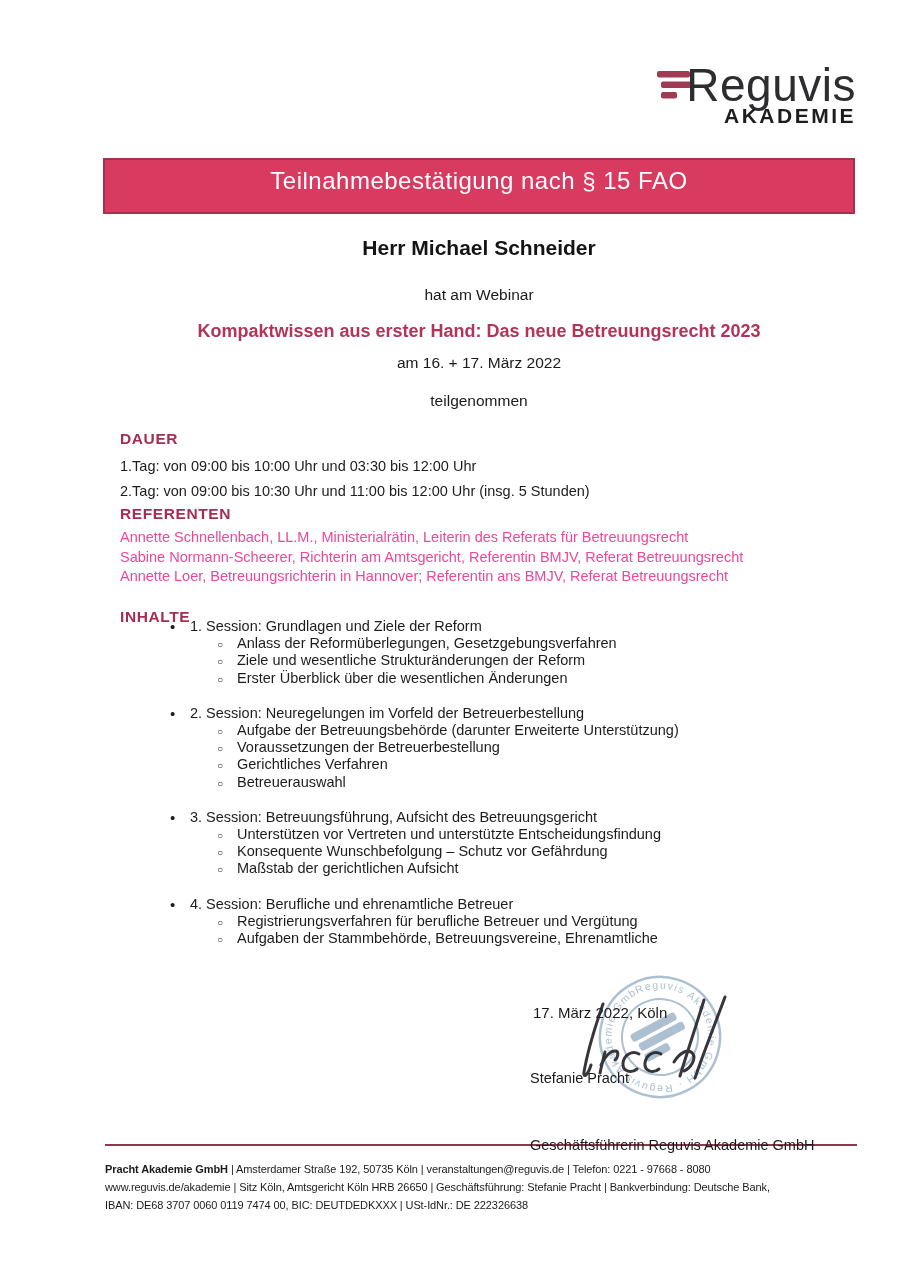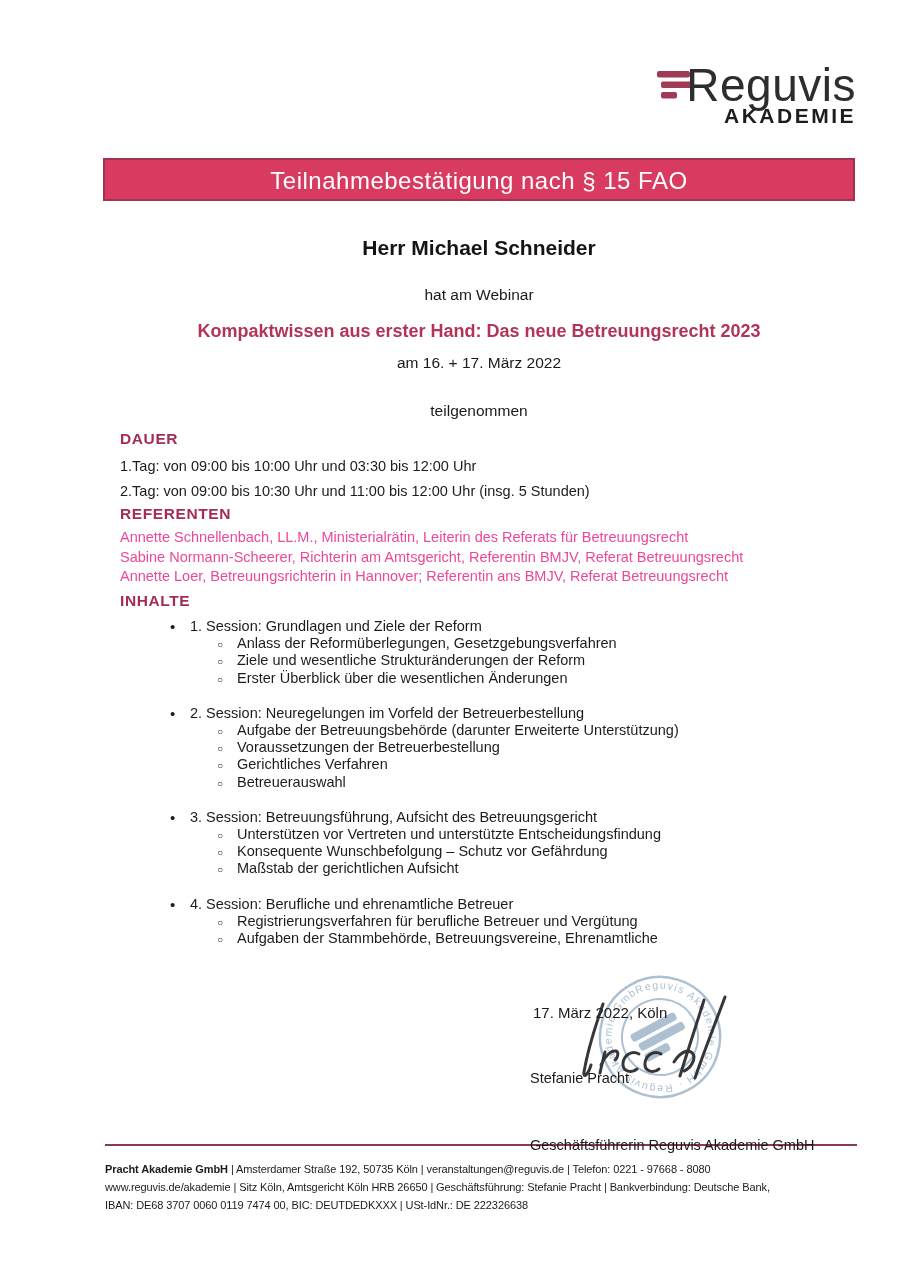--- a/index.html
+++ b/index.html
@@ -24,46 +24,46 @@
   }
   .brand-sub {
     position: absolute; right: 44px; top: 104px;
     font-size: 21px; font-weight: bold; letter-spacing: 2.5px;
     color: #1d1d1f;
   }
 
   
   .banner {
     position: absolute; left: 103px; top: 158px;
-    width: 752px; height: 43px;
+    width: 752px; height: 56px;
     background: #d93a60;
     border: 2px solid #a3334c;
     text-align: center;
     line-height: 41px;
     font-size: 24px;
     color: #ffffff;
     letter-spacing: 0.5px;
   }
 
   
   .center-line { position: absolute; left: 103px; width: 752px; text-align: center; }
   .recipient { top: 236px; font-size: 21px; font-weight: bold; color: #141414; }
   .intro { top: 286px; font-size: 15.5px; }
   .webinar-title { top: 321px; font-size: 18px; font-weight: bold; color: #b23458; }
   .event-date { top: 354px; font-size: 15.5px; }
-  .confirmation { top: 392px; font-size: 15.5px; margin-top: 10px; }
+  .confirmation { top: 392px; font-size: 15.5px; }
 
   
   .sec-heading {
     position: absolute; left: 120px;
     font-size: 15.5px; font-weight: bold; color: #a52d52; letter-spacing: 0.6px;
   }
   .h-dauer { top: 430px; }
   .h-referenten { top: 505px; }
-  .h-inhalte { top: 592px; }
+  .h-inhalte { top: 608px; }
 
   .body-line { position: absolute; left: 120px; font-size: 14.5px; color: #1c1c1c; white-space: nowrap; }
   .dauer1 { top: 458px; }
   .dauer2 { top: 483px; }
   .ref-block { position: absolute; left: 120px; top: 528px; font-size: 14.5px; line-height: 19.5px; color: #ec4899; white-space: nowrap; }
 
   
   .session-list {
     position: absolute; left: 190px; top: 618px; width: 650px;
     font-size: 14.5px; line-height: 17.2px; color: #1c1c1c;

